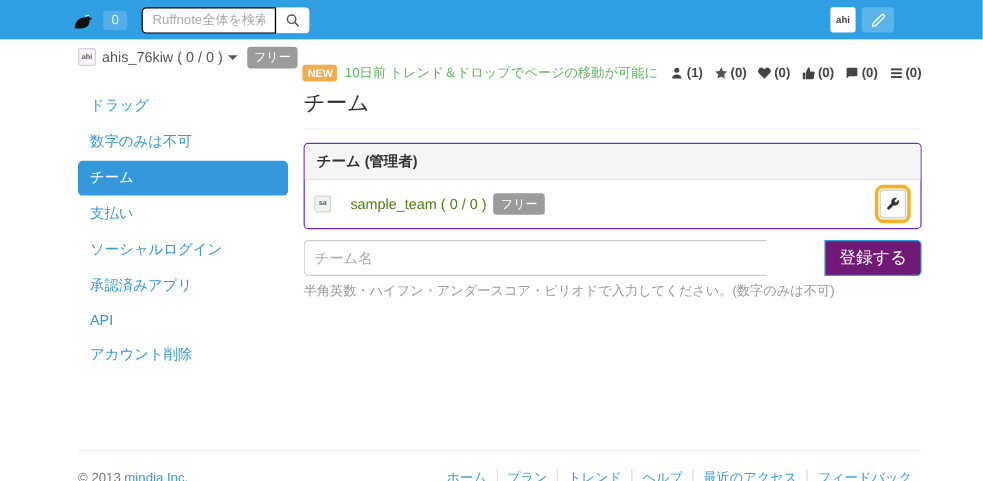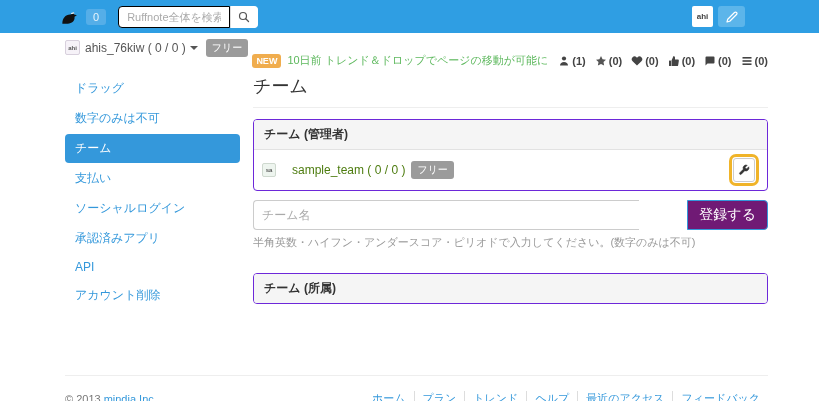--- a/index.html
+++ b/index.html
@@ -356,23 +356,20 @@
         </span>
       </div>
     </div>
 
     <form class="team-form">
       <input class="team-name-input" type="text" placeholder="チーム名" style="">
       <button class="submit-btn" type="button">登録する</button>
     </form>
     <div class="help-text">半角英数・ハイフン・アンダースコア・ピリオドで入力してください。(数字のみは不可)</div>
 
-    <div class="panel member-panel header-only">
-      <div class="panel-header">チーム (所属)</div>
-    </div>
   </div>
 </div>
 
 <div class="footer">
   <span class="copyright">© 2013</span>
   <a class="company-link">mindia Inc.</a>
   <div class="footer-links">
     <a class="footer-link">ホーム</a>
     <a class="footer-link">プラン</a>
     <a class="footer-link">トレンド</a>

